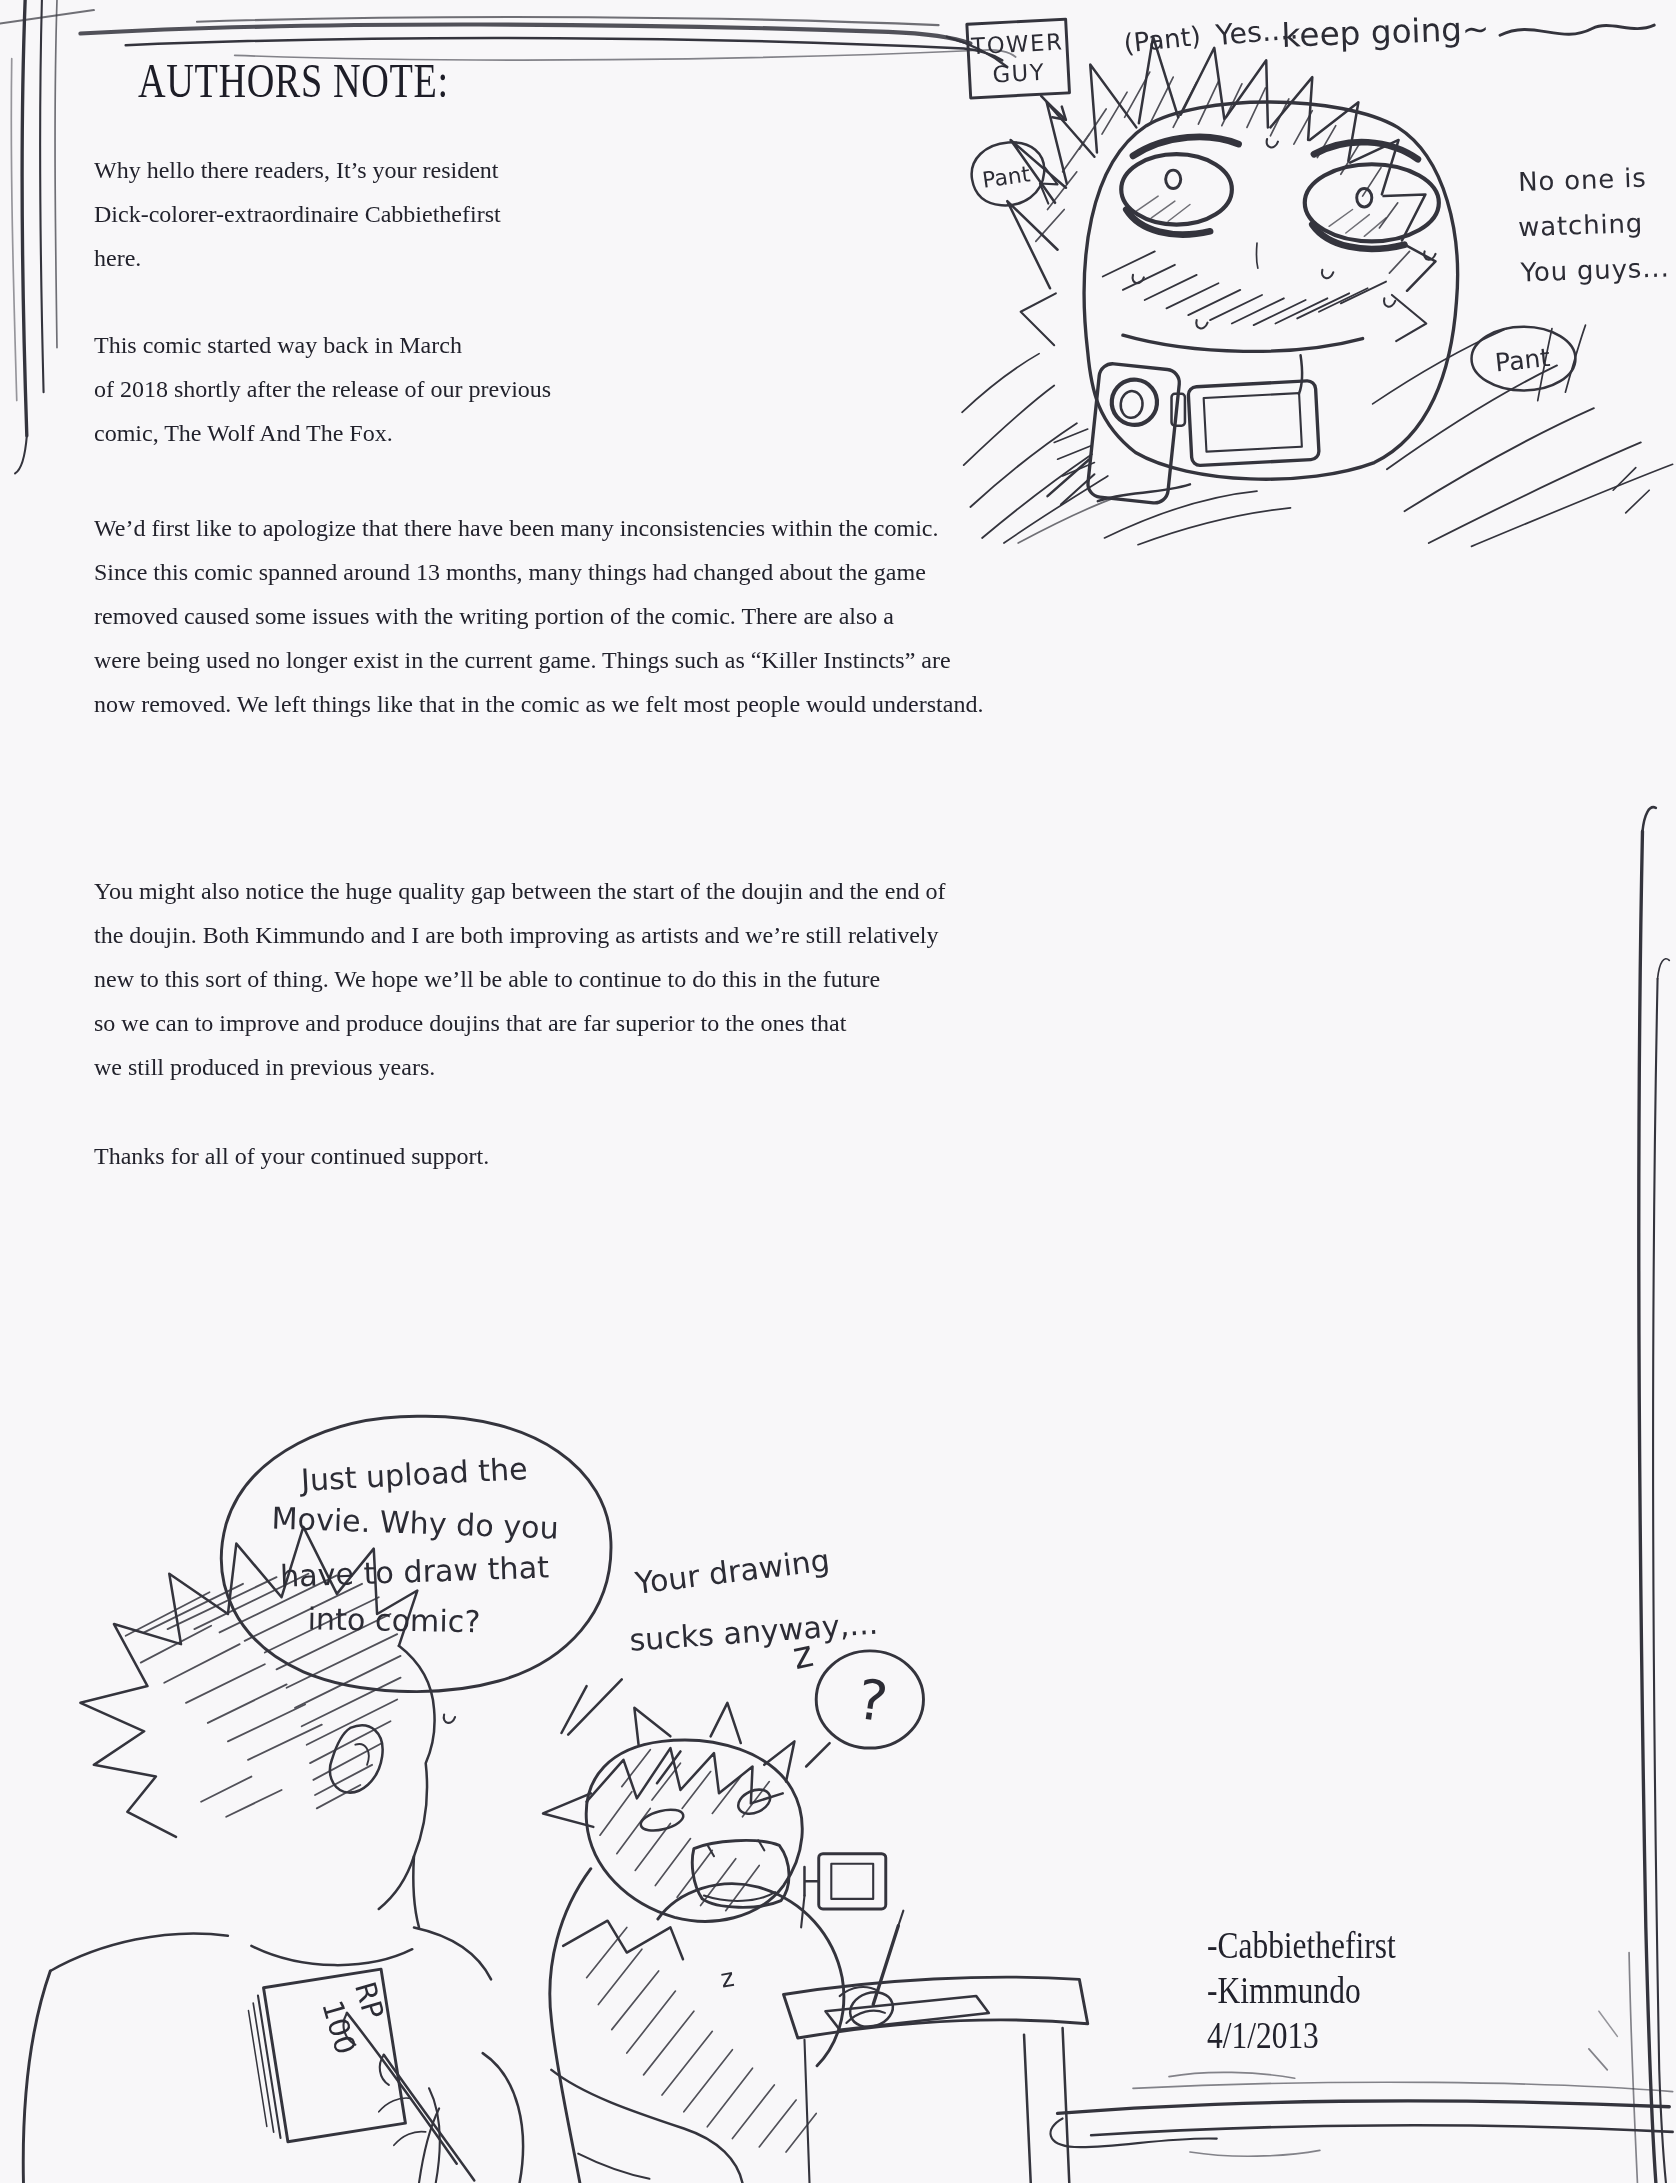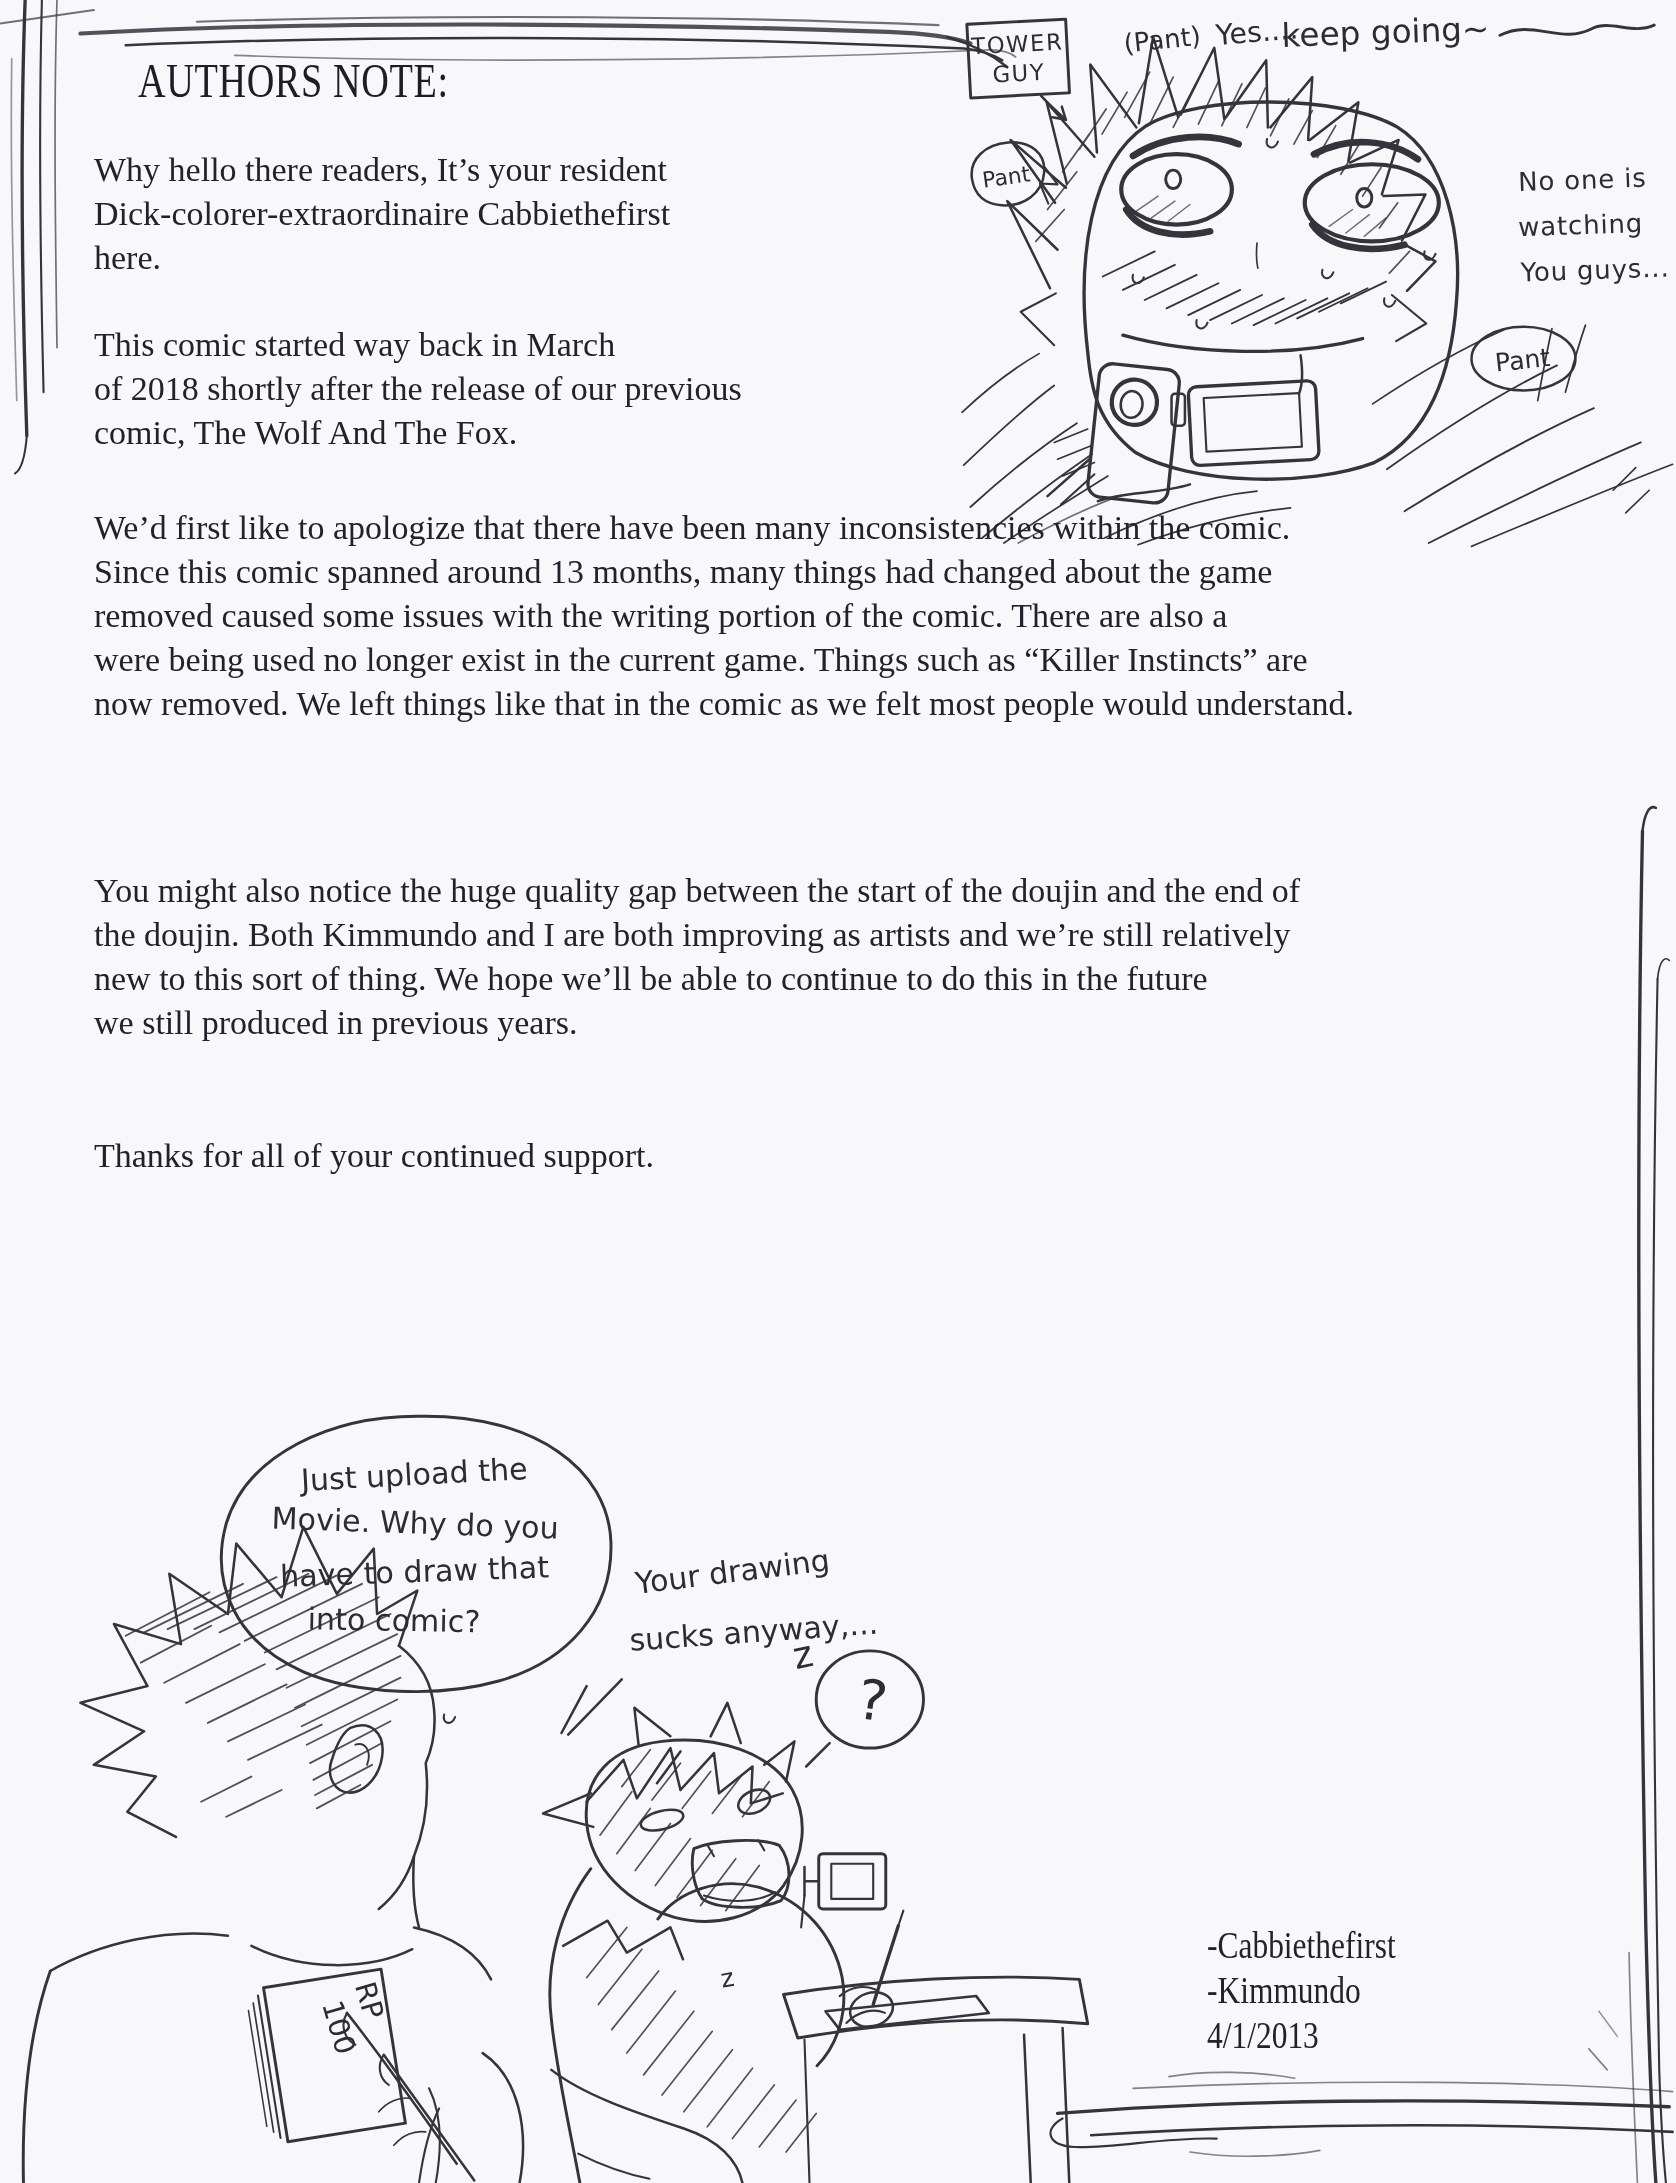--- a/index.html
+++ b/index.html
@@ -16,21 +16,21 @@
   }
   .w18{stroke-width:1.8}.w2{stroke-width:2}.w22{stroke-width:2.2}.w25{stroke-width:2.5}
   .w3{stroke-width:3}.w35{stroke-width:3.5}.w4{stroke-width:4}.w5{stroke-width:5}.w8{stroke-width:8}
   .o5{opacity:.5}.o6{opacity:.6}.o7{opacity:.7}.o85{opacity:.85}
   .paper{fill:#f8f7f9}
   .hand { font-family:"DejaVu Sans",sans-serif; fill:#2c2c35; stroke:none; }
   .title {
     position:absolute; left:138px; top:52px; font-size:49px; letter-spacing:0.8px;
     transform:scaleX(.78); transform-origin:left top; white-space:nowrap; color:#1d1d27;
   }
-  .para { position:absolute; left:94px; font-size:34px; line-height:44px; }
+  .para { position:absolute; left:94px; font-size:24px; line-height:44px; }
   .para .ln { white-space:nowrap; }
   .p1{top:148px}.p2{top:323px}.p3{top:506px}.p4{top:869px}.p5{top:1134px}
   .sig {
     position:absolute; left:1207px; top:1923px; font-size:37px; line-height:45px;
     transform:scaleX(.85); transform-origin:left top; white-space:nowrap;
   }
 </style>
 </head>
 <body>
 
@@ -397,20 +397,21 @@
     <div class="ln">Since this comic spanned around 13 months, many things had changed about the game</div>
     <div class="ln">removed caused some issues with the writing portion of the comic. There are also a</div>
     <div class="ln">were being used no longer exist in the current game. Things such as “Killer Instincts” are</div>
     <div class="ln">now removed. We left things like that in the comic as we felt most people would understand.</div>
   </div>
 
   <div class="para p4">
     <div class="ln">You might also notice the huge quality gap between the start of the doujin and the end of</div>
     <div class="ln">the doujin. Both Kimmundo and I are both improving as artists and we’re still relatively</div>
     <div class="ln">new to this sort of thing. We hope we’ll be able to continue to do this in the future</div>
+    <div class="ln">so we can to improve and produce doujins that are far superior to the ones that</div>
     <div class="ln">we still produced in previous years.</div>
   </div>
 
   <div class="para p5">
     <div class="ln">Thanks for all of your continued support.</div>
   </div>
 
   <div class="sig">
     <div>-Cabbiethefirst</div>
     <div>-Kimmundo</div>

